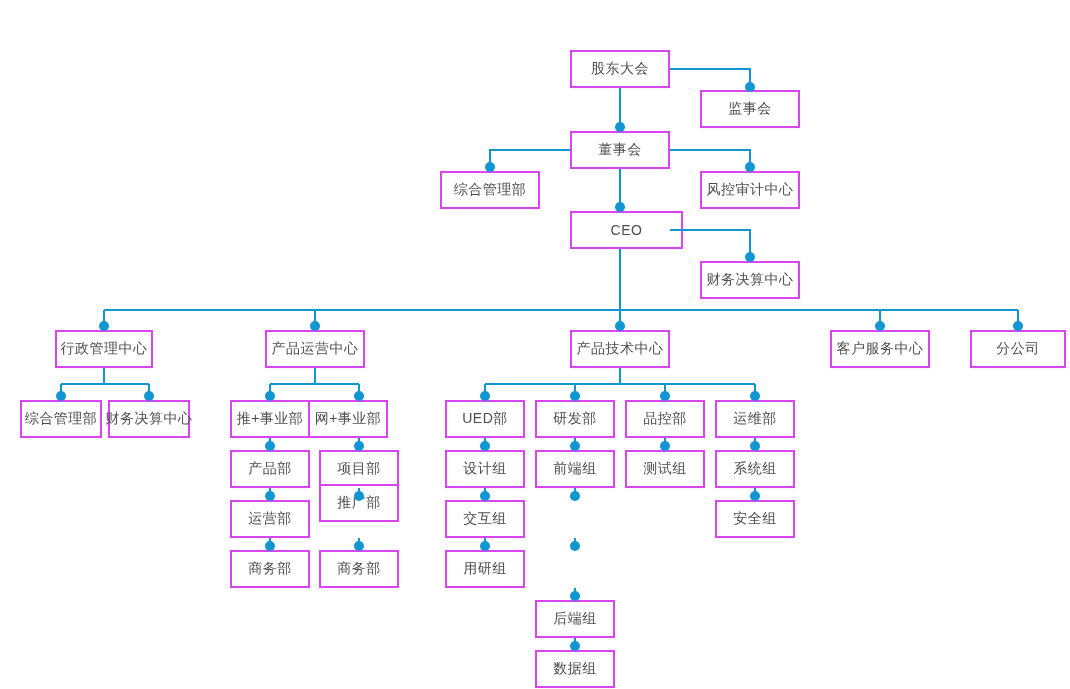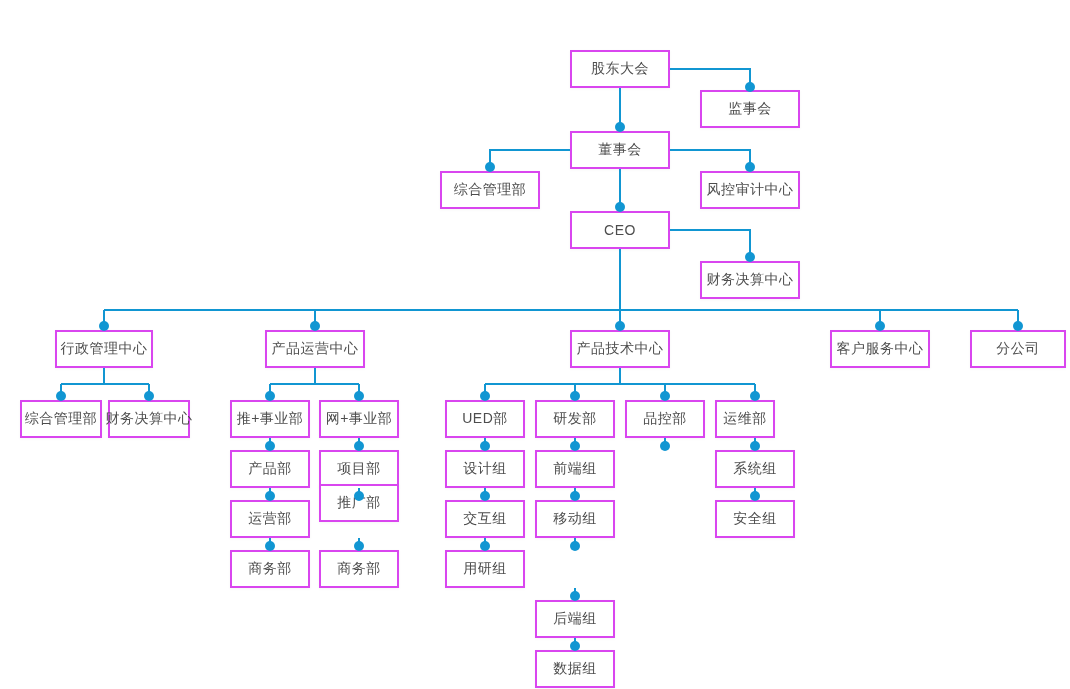--- a/index.html
+++ b/index.html
@@ -135,48 +135,48 @@
       <circle cx="575" cy="596" r="5"></circle>
       <circle cx="575" cy="646" r="5"></circle>
     </g>
   </svg>
 
   <div class="node" style="left:570px;top:50px;width:100px">股东大会</div>
   <div class="node" style="left:700px;top:90px;width:100px">监事会</div>
   <div class="node" style="left:570px;top:131px;width:100px">董事会</div>
   <div class="node" style="left:440px;top:171px;width:100px">综合管理部</div>
   <div class="node" style="left:700px;top:171px;width:100px">风控审计中心</div>
-  <div class="node" style="left:570px;top:211px;width:100px">CEO</div>
+  <div class="node" style="left:570px;top:211px;width:113px">CEO</div>
   <div class="node" style="left:700px;top:261px;width:100px">财务决算中心</div>
 
   <div class="node" style="left:55px;top:330px;width:98px">行政管理中心</div>
   <div class="node" style="left:265px;top:330px;width:100px">产品运营中心</div>
   <div class="node" style="left:570px;top:330px;width:100px">产品技术中心</div>
   <div class="node" style="left:830px;top:330px;width:100px">客户服务中心</div>
   <div class="node" style="left:970px;top:330px;width:96px">分公司</div>
 
   <div class="node" style="left:20px;top:400px;width:82px">综合管理部</div>
   <div class="node" style="left:108px;top:400px;width:82px">财务决算中心</div>
   <div class="node" style="left:230px;top:400px;width:80px">推+事业部</div>
-  <div class="node" style="left:319px;top:400px;width:80px">网+事业部</div>
+  <div class="node" style="left:308px;top:400px;width:80px">网+事业部</div>
   <div class="node" style="left:445px;top:400px;width:80px">UED部</div>
   <div class="node" style="left:535px;top:400px;width:80px">研发部</div>
   <div class="node" style="left:625px;top:400px;width:80px">品控部</div>
-  <div class="node" style="left:715px;top:400px;width:60px">运维部</div>
+  <div class="node" style="left:715px;top:400px;width:80px">运维部</div>
 
   <div class="node" style="left:319px;top:450px;width:80px">项目部</div>
   <div class="node" style="left:230px;top:450px;width:80px">产品部</div>
   <div class="node" style="left:445px;top:450px;width:80px">设计组</div>
   <div class="node" style="left:535px;top:450px;width:80px">前端组</div>
+  <div class="node" style="left:625px;top:450px;width:80px">测试组</div>
   <div class="node" style="left:715px;top:450px;width:80px">系统组</div>
 
   <div class="node" style="left:230px;top:500px;width:80px">运营部</div>
   <div class="node" style="left:319px;top:484px;width:80px">推广部</div>
   <div class="node" style="left:445px;top:500px;width:80px">交互组</div>
-  <div class="node" style="left:535px;top:500px;width:80px">移动组</div>
   <div class="node" style="left:715px;top:500px;width:80px">安全组</div>
 
   <div class="node" style="left:230px;top:550px;width:80px">商务部</div>
   <div class="node" style="left:319px;top:550px;width:80px">商务部</div>
   <div class="node" style="left:445px;top:550px;width:80px">用研组</div>
 
   <div class="node" style="left:535px;top:650px;width:80px">数据组</div>
   <div class="node" style="left:535px;top:600px;width:80px">后端组</div>
 
 </div>

